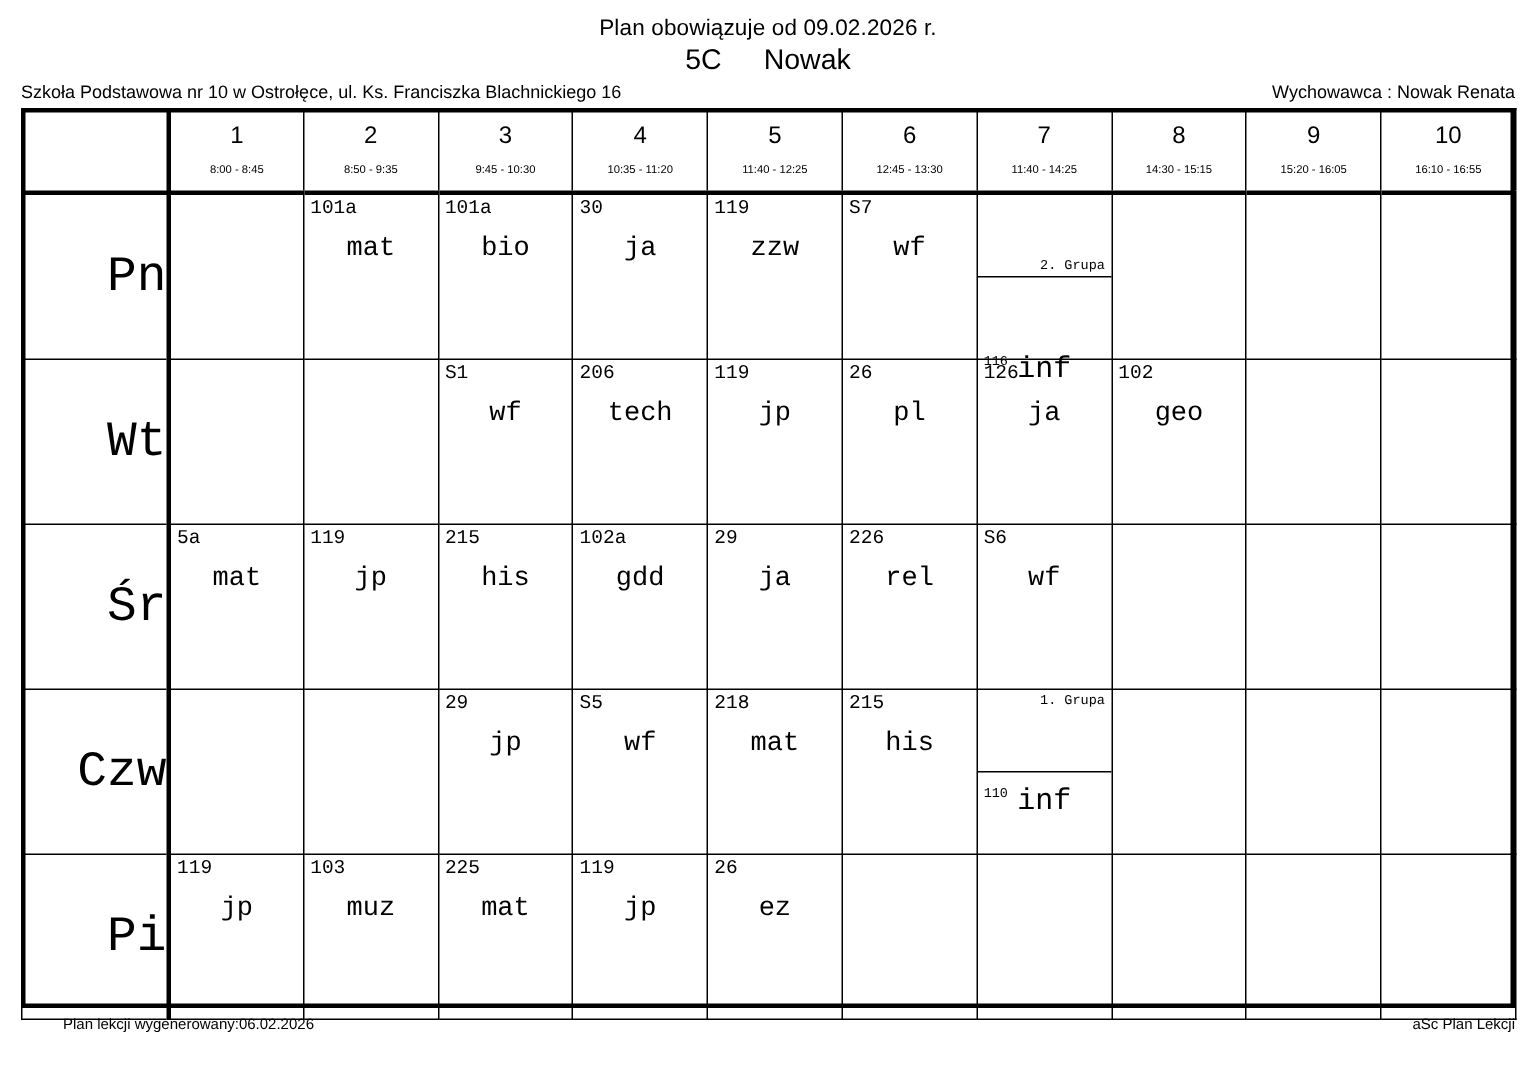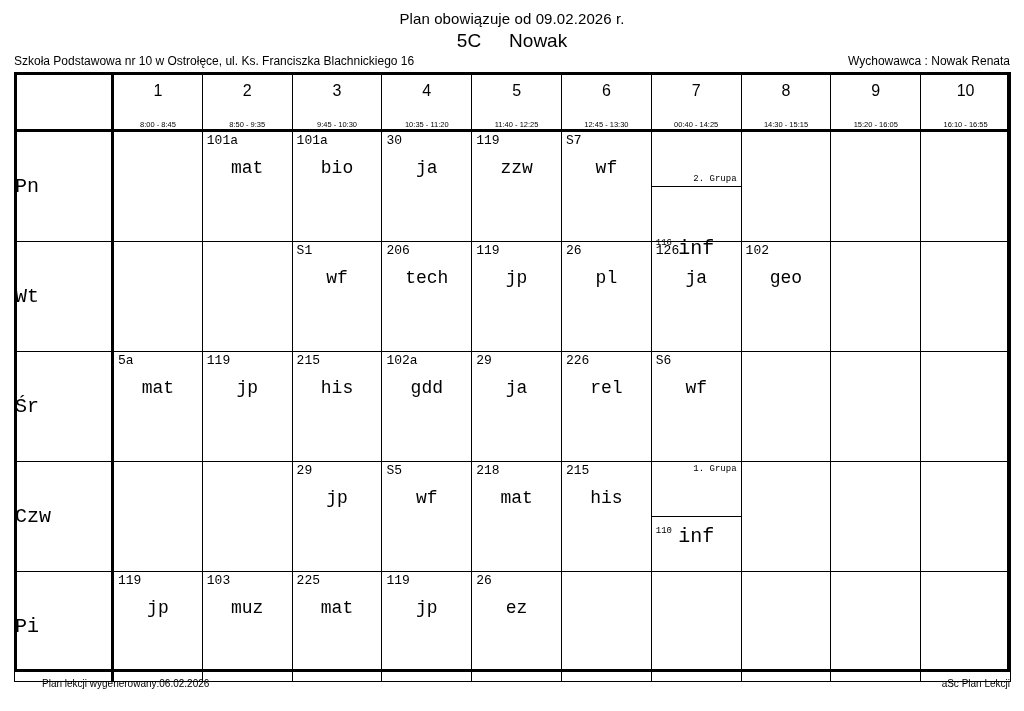--- a/index.html
+++ b/index.html
@@ -85,31 +85,31 @@
   }
   tr.head td.corner {
     border-right: 3px solid #000000;
   }
   .hnum {
     font-size: 16px;
     margin-top: 9px;
   }
   .htime {
     font-size: 7.5px;
-    margin-top: 20px;
+    margin-top: 8px;
   }
   
   tr.day td {
     height: 109px;
     font-family: Liberation Mono, monospace;
   }
   tr.day td.dayname {
-    text-align: left;
+    text-align: right;
     vertical-align: middle;
-    font-size: 20px;
+    font-size: 33px;
     border-right: 3px solid #000000;
   }
   .cell {
     position: relative;
     height: 100%;
     box-sizing: border-box;
   }
   .room {
     position: absolute;
     left: 4px;
@@ -238,21 +238,21 @@
       <td>
         <div class="hnum">5</div>
         <div class="htime">11:40 - 12:25</div>
       </td>
       <td>
         <div class="hnum">6</div>
         <div class="htime">12:45 - 13:30</div>
       </td>
       <td>
         <div class="hnum">7</div>
-        <div class="htime">00:40 - 14:25</div>
+        <div class="htime">11:40 - 14:25</div>
       </td>
       <td>
         <div class="hnum">8</div>
         <div class="htime">14:30 - 15:15</div>
       </td>
       <td>
         <div class="hnum">9</div>
         <div class="htime">15:20 - 16:05</div>
       </td>
       <td>

